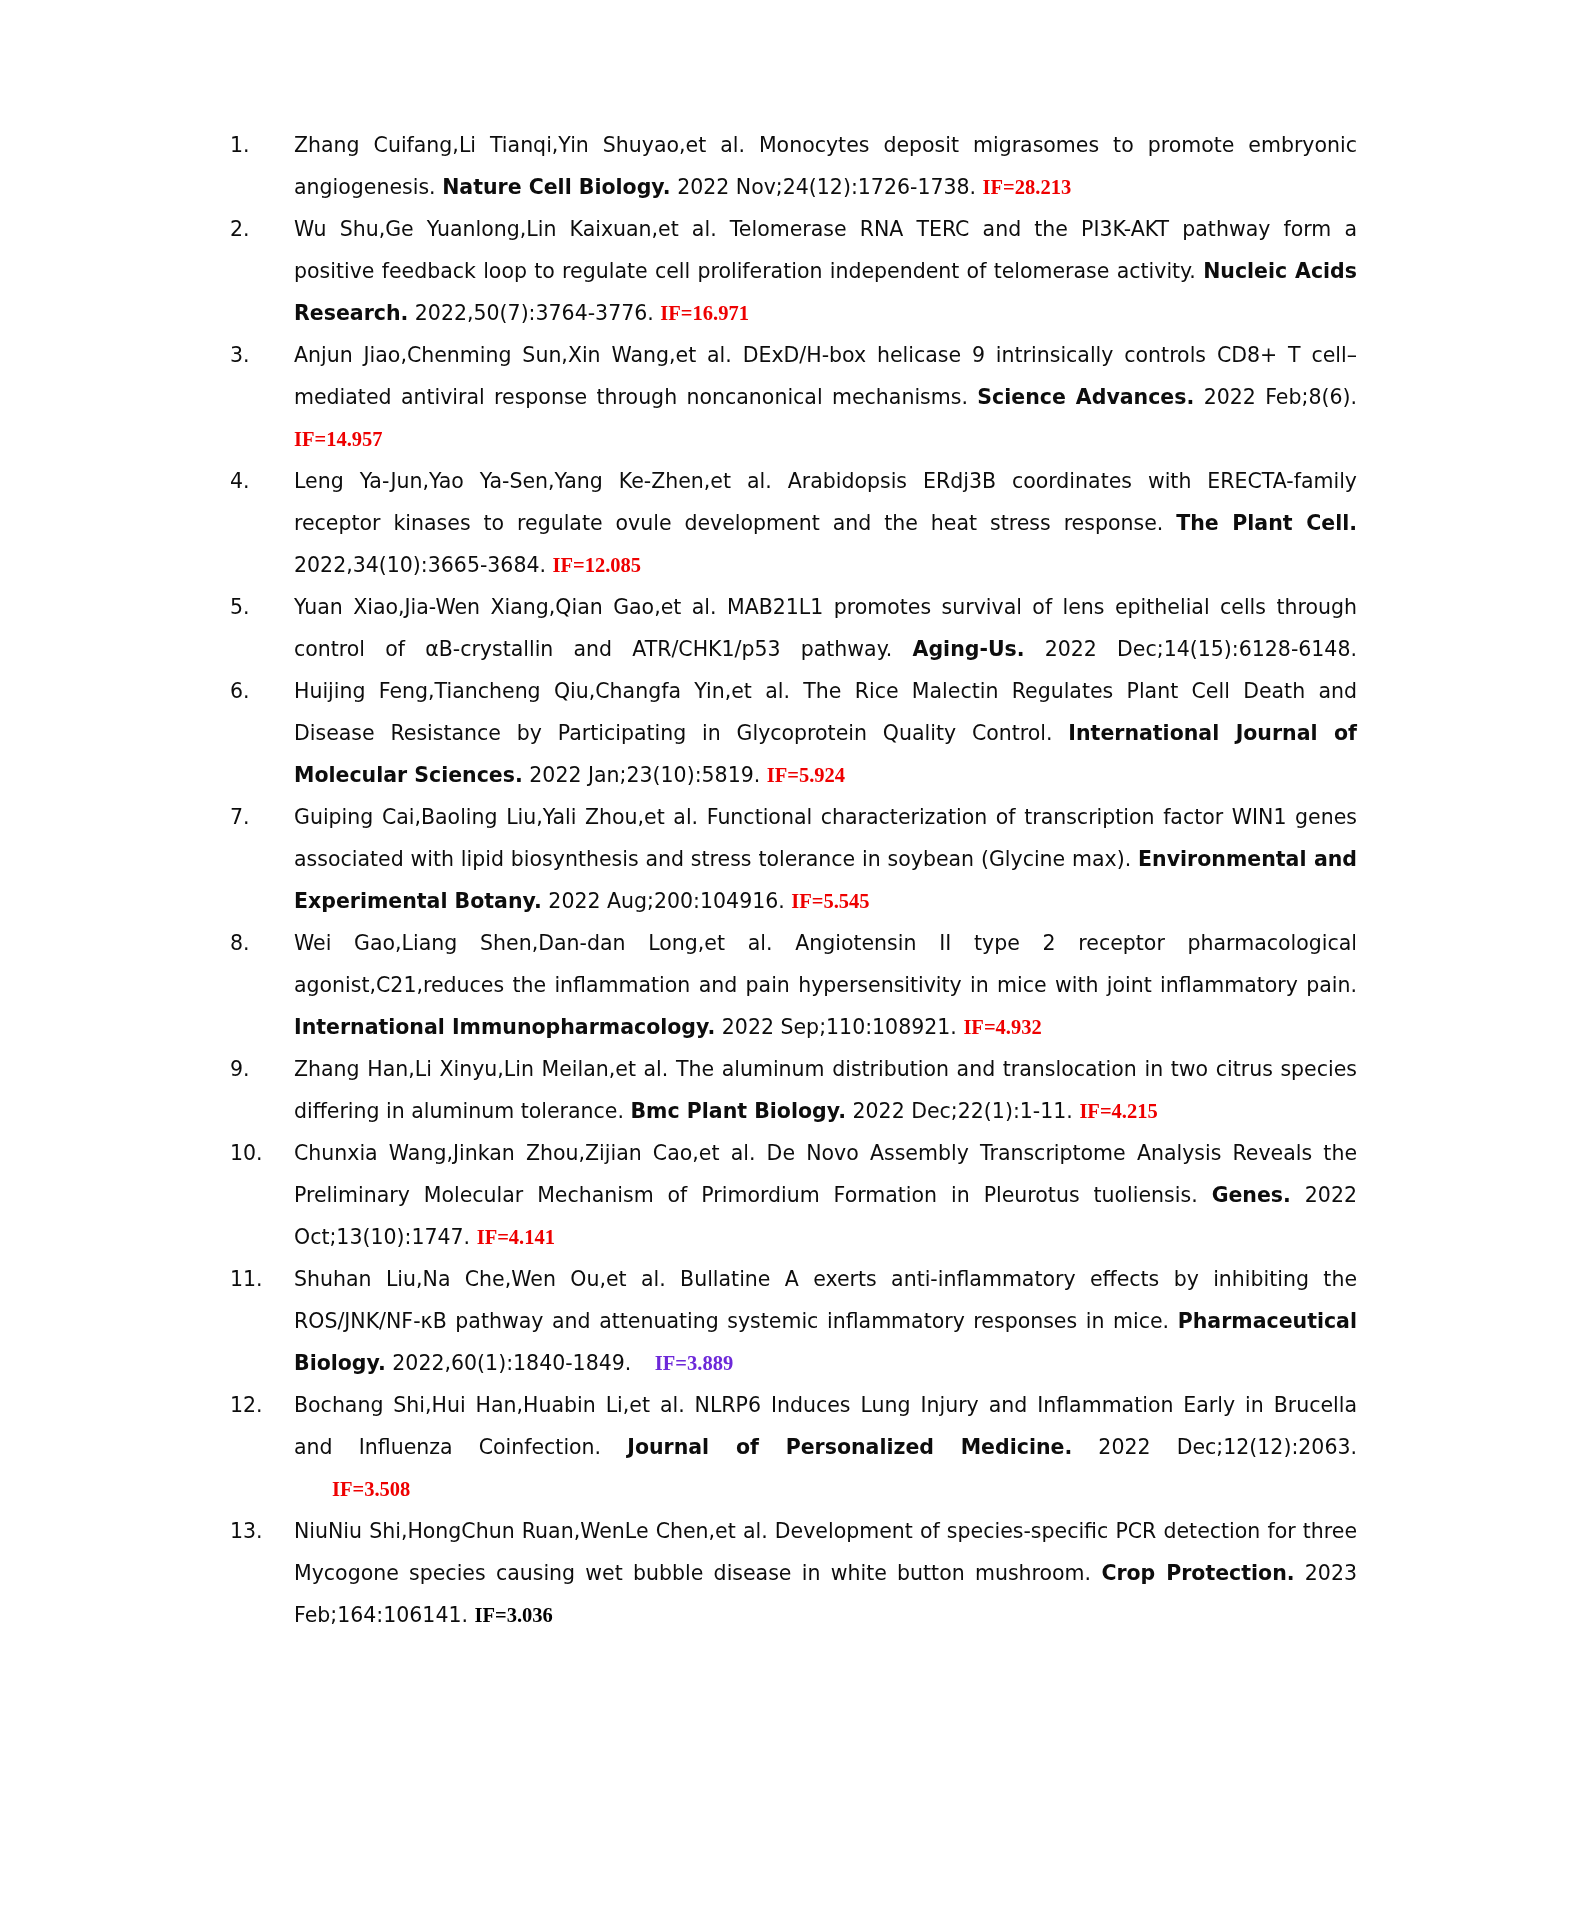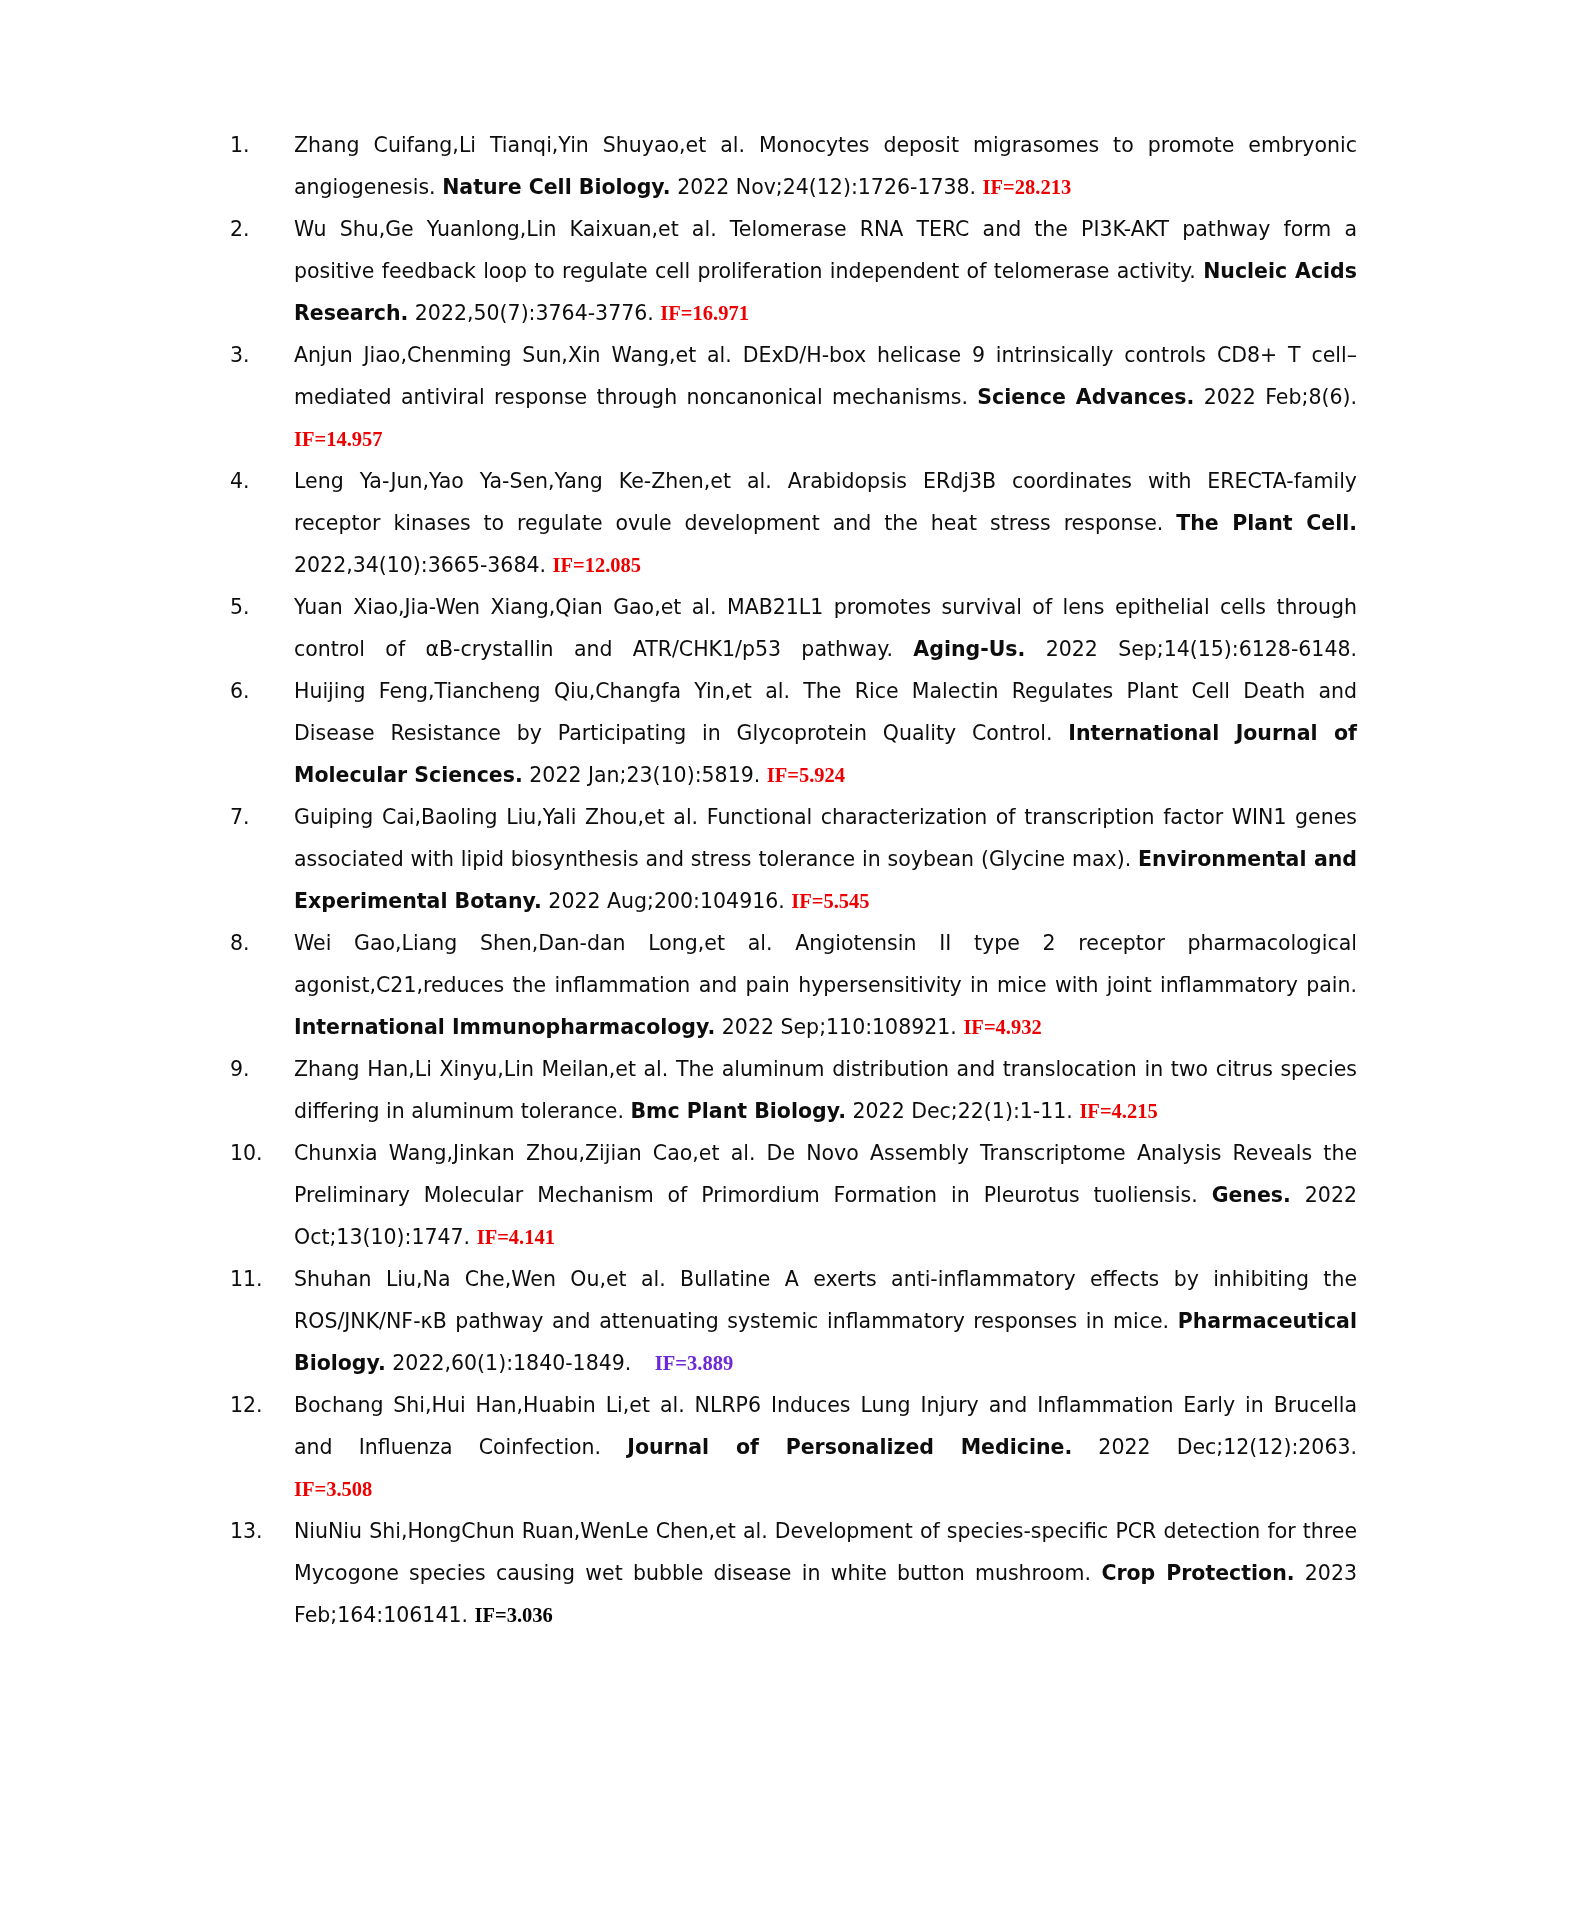--- a/index.html
+++ b/index.html
@@ -82,21 +82,21 @@
     <div class="citation-body"><span>Anjun Jiao,Chenming Sun,Xin Wang,et al. DExD/H-box helicase 9 intrinsically controls CD8+ T cell–mediated antiviral response through noncanonical mechanisms.</span> <span class="journal">Science Advances.</span> <span>2022 Feb;8(6).</span> <span class="if" style="color: rgb(238, 0, 0);">IF=14.957</span></div>
   </div>
 
   <div class="citation-item">
     <div class="citation-num">4.</div>
     <div class="citation-body"><span>Leng Ya-Jun,Yao Ya-Sen,Yang Ke-Zhen,et al. Arabidopsis ERdj3B coordinates with ERECTA-family receptor kinases to regulate ovule development and the heat stress response.</span> <span class="journal">The Plant Cell.</span> <span>2022,34(10):3665-3684.</span> <span class="if" style="color: rgb(238, 0, 0);">IF=12.085</span></div>
   </div>
 
   <div class="citation-item">
     <div class="citation-num">5.</div>
-    <div class="citation-body justify-last"><span>Yuan Xiao,Jia-Wen Xiang,Qian Gao,et al. MAB21L1 promotes survival of lens epithelial cells through control of αB-crystallin and ATR/CHK1/p53 pathway.</span> <span class="journal">Aging-Us.</span> <span>2022 Sep;14(15):6128-6148.</span> </div>
+    <div class="citation-body justify-last"><span>Yuan Xiao,Jia-Wen Xiang,Qian Gao,et al. MAB21L1 promotes survival of lens epithelial cells through control of αB-crystallin and ATR/CHK1/p53 pathway.</span> <span class="journal">Aging-Us.</span> <span>2022 Dec;14(15):6128-6148.</span> </div>
   </div>
 
   <div class="citation-item">
     <div class="citation-num">6.</div>
     <div class="citation-body"><span>Huijing Feng,Tiancheng Qiu,Changfa Yin,et al. The Rice Malectin Regulates Plant Cell Death and Disease Resistance by Participating in Glycoprotein Quality Control.</span> <span class="journal">International Journal of Molecular Sciences.</span> <span>2022 Jan;23(10):5819.</span> <span class="if" style="color: rgb(238, 0, 0);">IF=5.924</span></div>
   </div>
 
   <div class="citation-item">
     <div class="citation-num">7.</div>
     <div class="citation-body"><span>Guiping Cai,Baoling Liu,Yali Zhou,et al. Functional characterization of transcription factor WIN1 genes associated with lipid biosynthesis and stress tolerance in soybean (Glycine max).</span> <span class="journal">Environmental and Experimental Botany.</span> <span>2022 Aug;200:104916.</span> <span class="if" style="color: rgb(238, 0, 0);">IF=5.545</span></div>
@@ -117,21 +117,21 @@
     <div class="citation-body"><span>Chunxia Wang,Jinkan Zhou,Zijian Cao,et al. De Novo Assembly Transcriptome Analysis Reveals the Preliminary Molecular Mechanism of Primordium Formation in Pleurotus tuoliensis.</span> <span class="journal">Genes.</span> <span>2022 Oct;13(10):1747.</span> <span class="if" style="color: rgb(238, 0, 0);">IF=4.141</span></div>
   </div>
 
   <div class="citation-item">
     <div class="citation-num">11.</div>
     <div class="citation-body"><span>Shuhan  Liu,Na  Che,Wen  Ou,et al. Bullatine A exerts anti-inflammatory effects by inhibiting the ROS/JNK/NF-κB pathway and attenuating systemic inflammatory responses in mice.</span> <span class="journal">Pharmaceutical Biology.</span> <span>2022,60(1):1840-1849.</span> <span class="if" style="color: #6d28d9; margin-left: 17px;">IF=3.889</span></div>
   </div>
 
   <div class="citation-item">
     <div class="citation-num">12.</div>
-    <div class="citation-body justify-last"><span>Bochang Shi,Hui Han,Huabin Li,et al. NLRP6 Induces Lung Injury and Inflammation Early in Brucella and Influenza Coinfection.</span> <span class="journal">Journal of Personalized Medicine.</span> <span>2022 Dec;12(12):2063.</span> <span class="if if-block" style="color: rgb(238, 0, 0);">IF=3.508</span></div>
+    <div class="citation-body justify-last"><span>Bochang Shi,Hui Han,Huabin Li,et al. NLRP6 Induces Lung Injury and Inflammation Early in Brucella and Influenza Coinfection.</span> <span class="journal">Journal of Personalized Medicine.</span> <span>2022 Dec;12(12):2063.</span> <span class="if if-block" style="color: rgb(238, 0, 0); margin-left: 38px;">IF=3.508</span></div>
   </div>
 
   <div class="citation-item">
     <div class="citation-num">13.</div>
     <div class="citation-body"><span>NiuNiu Shi,HongChun Ruan,WenLe Chen,et al. Development of species-specific PCR detection for three Mycogone species causing wet bubble disease in white button mushroom.</span> <span class="journal">Crop Protection.</span> <span>2023 Feb;164:106141.</span> <span class="if" style="color: #000000;">IF=3.036</span></div>
   </div>
 
 </div>
 </div>
 

